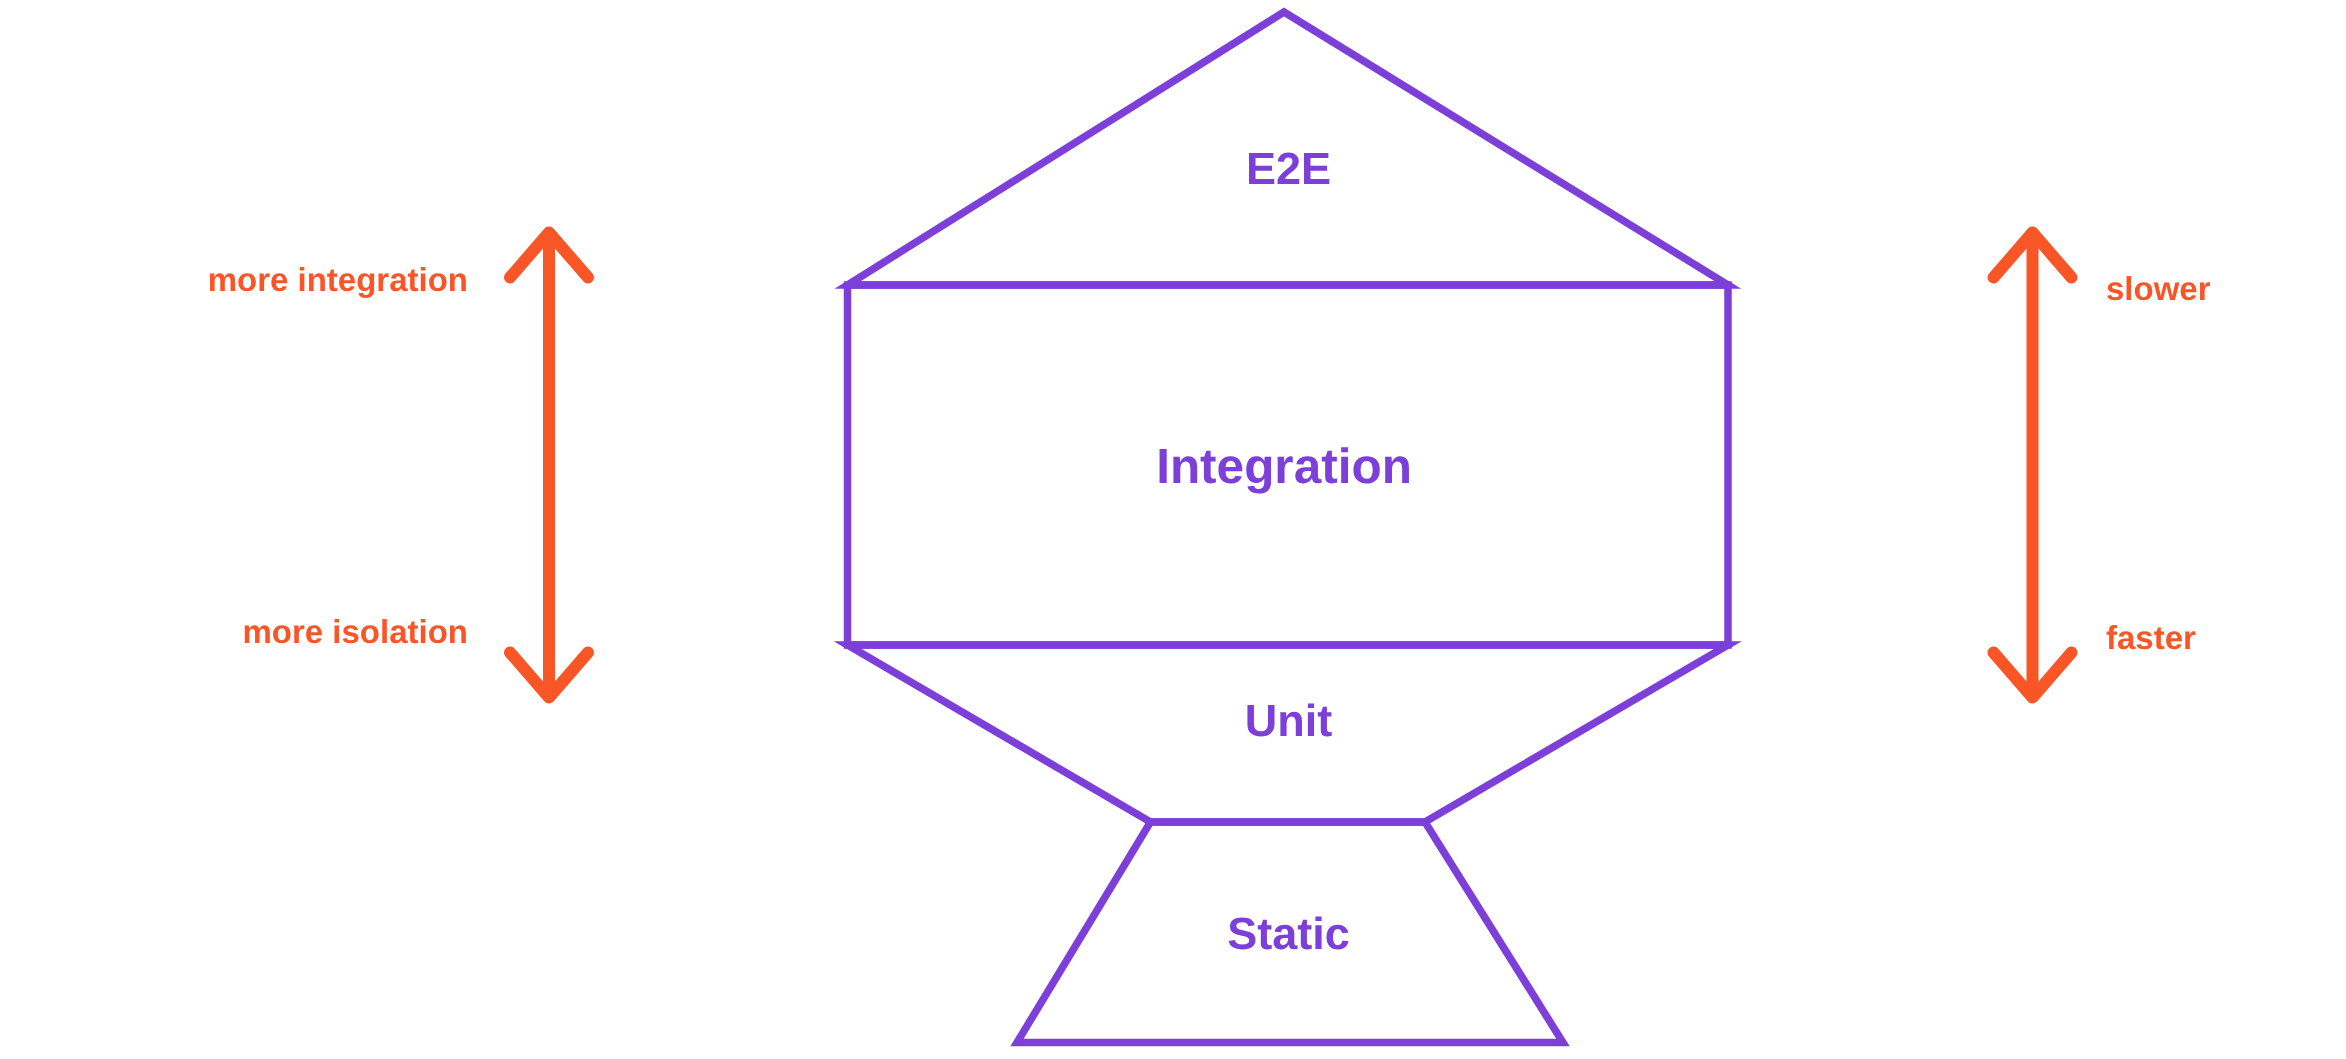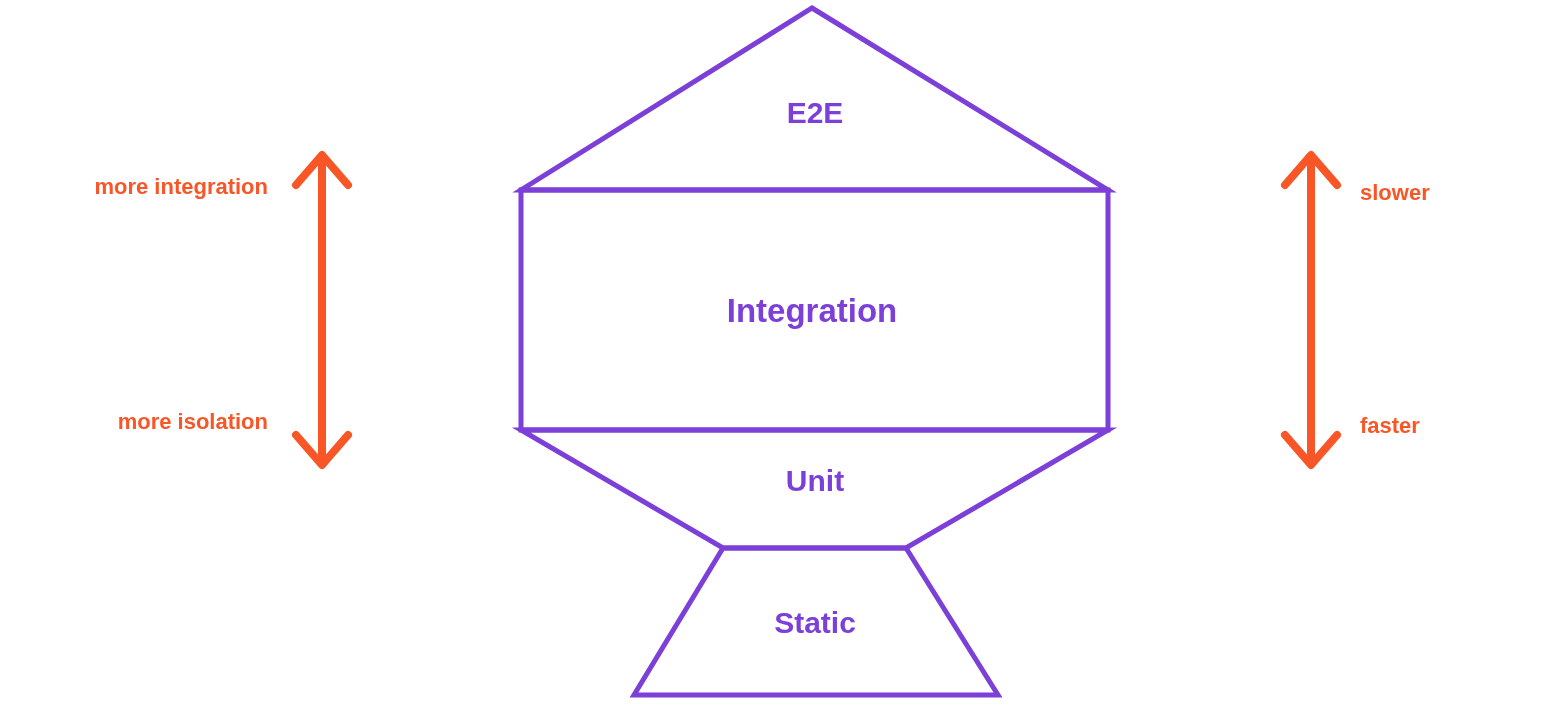--- a/index.html
+++ b/index.html
@@ -9,20 +9,21 @@
   }
   body {
     font-family: "Liberation Sans", sans-serif;
   }
   #diagram-root {
     position: relative;
     width: 1485px;
     height: 706px;
     background: #ffffff;
     overflow: hidden;
+    margin-left: 44px;
   }
   svg.canvas {
     position: absolute;
     left: 0;
     top: 0;
     width: 1564px;
     height: 706px;
     display: block;
   }
   .shape-outline {

